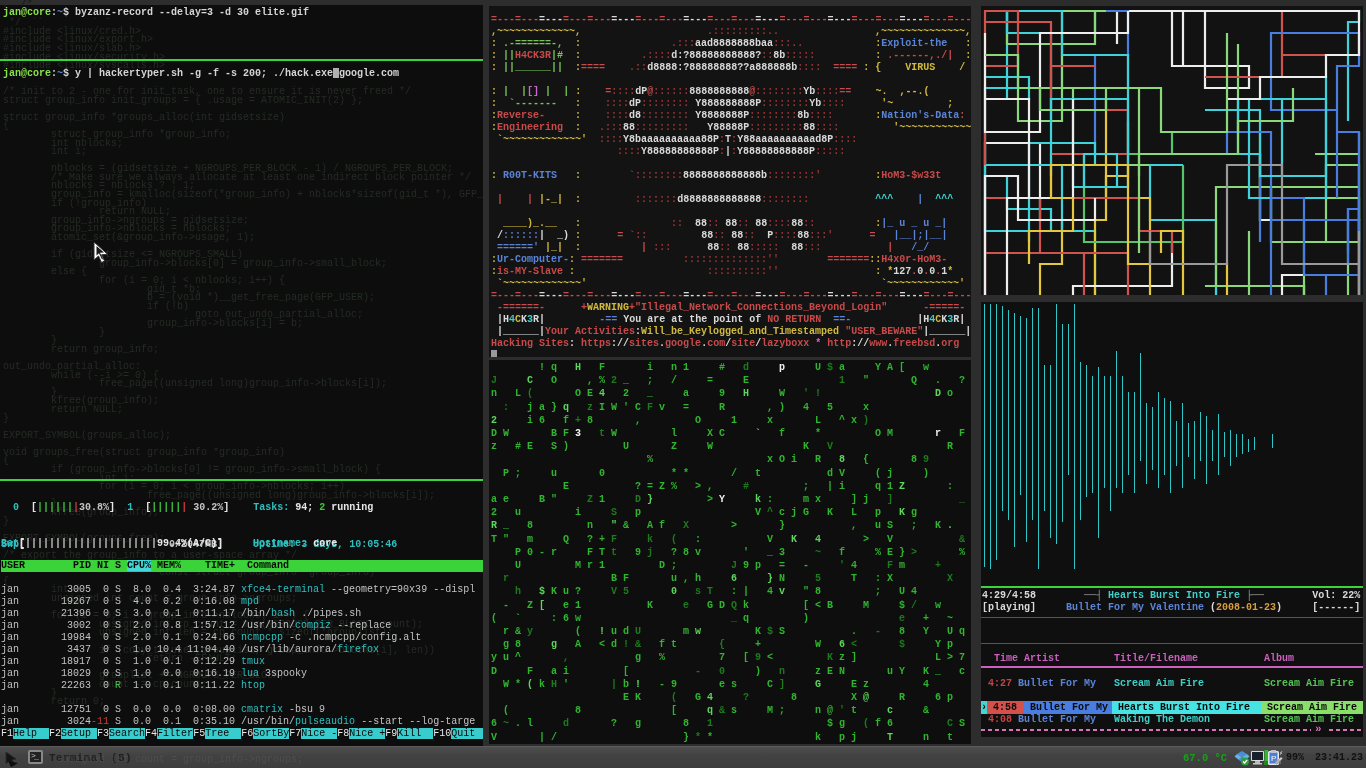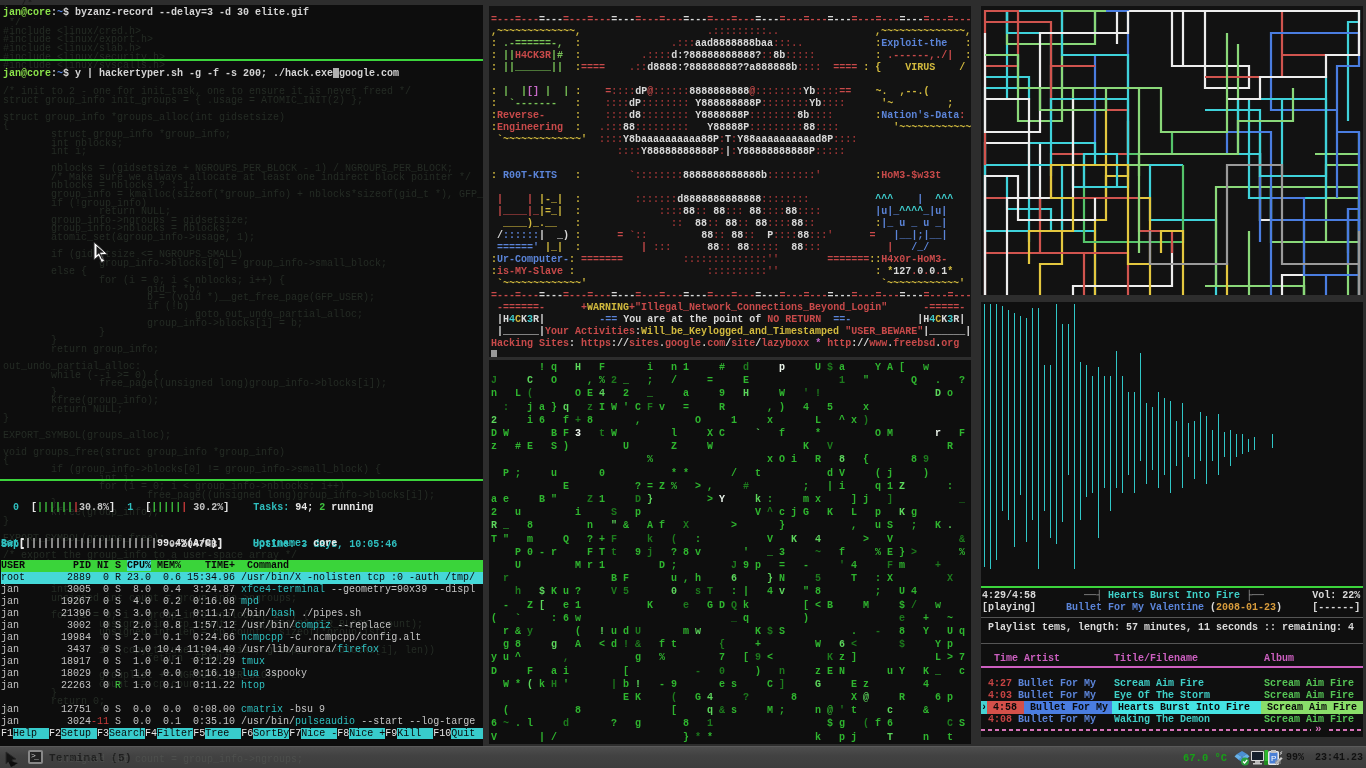--- a/index.html
+++ b/index.html
@@ -131,21 +131,20 @@
 }
 </pre>
 <div class="prompt" style="top:2px"><i class="pg">jan@core</i><i class="pw">:</i><i class="pb">~</i><i class="pw">$ byzanz-record --delay=3 -d 30 elite.gif</i></div>
 <div class="sep" style="top:53.8px"></div>
 <div class="prompt" style="top:63px"><i class="pg">jan@core</i><i class="pw">:</i><i class="pb">~</i><i class="pw">$ y | hackertyper.sh -g -f -s 200; ./hack.exe</i><i style="display:inline-block;width:6px;height:10px;background:#b0b0b0;vertical-align:-2px"></i><i class="pw">google.com</i></div>
 <div class="sep" style="top:474px"></div>
 <div class="hrow hbold" style="top:497px">  <i class="hc">0</i>  <i class="hw">[</i><i class="hg">||||||</i><i class="hr">|</i><i class="ht">30.8%</i><i class="hw">]</i>  <i class="hc">1</i>  <i class="hw">[</i><i class="hg">|||||</i><i class="hr">|</i> <i class="ht">30.2%</i><i class="hw">]</i>    <i class="hc">Tasks: </i><i class="hw">94; </i><i class="hg">2</i> <i class="hw">running</i></div>
 <div class="hrow hbold" style="top:534px"><i class="hc">Swp</i><i class="hw">[</i>                        <i class="ht">0/2047MB</i><i class="hw">]</i>     <i class="hc">Uptime: </i><i class="hcy">3 days, 10:05:46</i></div>
 <div class="hrow hbold" style="top:533px"><i class="hc">Bat</i><i class="hw">[</i><i class="hbat">||||||||||||||||||||||</i><i class="hw">99.4%(A/C)</i><i class="hw">]</i>     <i class="hc">Hostname: </i><i class="hw">core</i></div>
 <div class="hrow hhdr hbold" style="top:555px"><i>USER        PID NI S </i><i class="hcpuhdr">CPU%</i><i> MEM%    TIME+  Command                         </i></div>
-<div class="hrow" style="top:567px"><i class="hsel">root       2889  0 R 23.0  0.6 15:34.96 /usr/bin/X -nolisten tcp :0 -auth /tmp/ </i></div>
 <div class="hrow" style="top:579px"><i class="ht">jan        3005</i><i class="ht">  0</i> <i class="ht">S</i><i class="ht">  8.0  0.4  3:24.87 </i><i class="hcy">xfce4-terminal</i><i class="ht"> --geometry=90x39 --displ</i></div>
 <div class="hrow" style="top:591px"><i class="ht">jan       19267</i><i class="ht">  0</i> <i class="ht">S</i><i class="ht">  4.0  0.2  0:16.08 </i><i class="hcy">mpd</i></div>
 <div class="hrow" style="top:603px"><i class="ht">jan       21396</i><i class="ht">  0</i> <i class="ht">S</i><i class="ht">  3.0  0.1  0:11.17 </i><i class="ht">/bin/</i><i class="hcy">bash</i><i class="ht"> ./pipes.sh</i></div>
 <div class="hrow" style="top:615px"><i class="ht">jan        3002</i><i class="ht">  0</i> <i class="ht">S</i><i class="ht">  2.0  0.8  1:57.12 </i><i class="ht">/usr/bin/</i><i class="hcy">compiz</i><i class="ht"> --replace</i></div>
 <div class="hrow" style="top:627px"><i class="ht">jan       19984</i><i class="ht">  0</i> <i class="ht">S</i><i class="ht">  2.0  0.1  0:24.66 </i><i class="hcy">ncmpcpp</i><i class="ht"> -c .ncmpcpp/config.alt</i></div>
 <div class="hrow" style="top:639px"><i class="ht">jan        3437</i><i class="ht">  0</i> <i class="ht">S</i><i class="ht">  1.0 10.4 11:04.40 </i><i class="ht">/usr/lib/aurora/</i><i class="hcy">firefox</i></div>
 <div class="hrow" style="top:651px"><i class="ht">jan       18917</i><i class="ht">  0</i> <i class="ht">S</i><i class="ht">  1.0  0.1  0:12.29 </i><i class="hcy">tmux</i></div>
 <div class="hrow" style="top:663px"><i class="ht">jan       18029</i><i class="ht">  0</i> <i class="ht">S</i><i class="ht">  1.0  0.0  0:16.19 </i><i class="hcy">lua</i><i class="ht"> 3spooky</i></div>
 <div class="hrow" style="top:675px"><i class="ht">jan       22263</i><i class="ht">  0</i> <i class="hg">R</i><i class="ht">  1.0  0.1  0:11.22 </i><i class="hcy">htop</i></div>
 <div class="hrow" style="top:699px"><i class="ht">jan       12751</i><i class="ht">  0</i> <i class="ht">S</i><i class="ht">  0.0  0.0  0:08.00 </i><i class="hcy">cmatrix</i><i class="ht"> -bsu 9</i></div>
@@ -159,21 +158,20 @@
 <div class="al" style="top:44px"><i class="aY">:</i> <i class="aG">||</i><i class="aR">H4CK3R</i><i class="aG">|#</i>  <i class="aY">:</i>          <i class="ar">.::::</i><i class="aW">d:?88888888888?</i><i class="ar">::</i><i class="aW">8b</i><i class="ar">:::::</i>          <i class="aY">:</i> <i class="aR">.------,./|</i>  <i class="aY">:</i></div>
 <div class="al" style="top:56px"><i class="aY">:</i> <i class="aG">||______||</i>  <i class="aY">:</i><i class="aR">====</i>    <i class="ar">.::</i><i class="aW">d8888:?88888888??a888888b</i><i class="ar">::::</i>  <i class="aR">====</i> <i class="aY">:</i> <i class="aY">{</i>    <i class="aY">VIRUS</i>    <i class="aY">/</i></div>
 <div class="al" style="top:80px"><i class="aY">:</i> <i class="aG">|</i>  <i class="aG">|</i><i class="aM">[]</i> <i class="aG">|</i>  <i class="aG">|</i> <i class="aY">:</i>    <i class="aR">=</i><i class="ar">::::</i><i class="aW">dP</i><i class="aR">@</i><i class="ar">::::::</i><i class="aW">8888888888</i><i class="aR">@</i><i class="ar">::::::::</i><i class="aW">Yb</i><i class="ar">::::</i><i class="aR">==</i>    <i class="aY">~.</i>  <i class="aY">,--.(</i></div>
 <div class="al" style="top:92px"><i class="aY">:</i>  <i class="aG">`-------</i>   <i class="aY">:</i>    <i class="ar">::::</i><i class="aW">dP</i><i class="ar">::::::::</i> <i class="aW">Y888888888P</i><i class="ar">::::::::</i><i class="aW">Yb</i><i class="ar">::::</i>      <i class="aY">'~</i>         <i class="aY">;</i></div>
 <div class="al" style="top:104px"><i class="aY">:</i><i class="aR">Reverse-</i>     <i class="aY">:</i>    <i class="ar">::::</i><i class="aW">d8</i><i class="ar">::::::::</i> <i class="aW">Y8888888P</i><i class="ar">::::::::</i><i class="aW">8b</i><i class="ar">::::</i>       <i class="aY">:</i><i class="aB">Nation's-Data</i><i class="aR">:</i></div>
 <div class="al" style="top:116px"><i class="aY">:</i><i class="aR">Engineering</i>  <i class="aY">:</i>   <i class="ar">.:::</i><i class="aW">88</i><i class="ar">:::::::::</i>   <i class="aW">Y88888P</i><i class="ar">:::::::::</i><i class="aW">88</i><i class="ar">::::</i>         <i class="aY">'~~~~~~~~~~~~</i></div>
 <div class="al" style="top:128px"> <i class="aY">`~~~~~~~~~~~~~'</i>  <i class="ar">::::</i><i class="aW">Y8baaaaaaaaaa88P</i><i class="ar">:</i><i class="aW">T</i><i class="ar">:</i><i class="aW">Y88aaaaaaaaaad8P</i><i class="ar">::::</i></div>
 <div class="al" style="top:140px">                     <i class="ar">::::</i><i class="aW">Y88888888888P</i><i class="ar">:</i><i class="aW">|</i><i class="ar">:</i><i class="aW">Y88888888888P</i><i class="ar">:::::</i></div>
 <div class="al" style="top:164px"><i class="aY">:</i> <i class="aB">R00T-KITS</i>   <i class="aY">:</i>        <i class="ar">`::::::::</i><i class="aW">8888888888888b</i><i class="ar">::::::::'</i>         <i class="aY">:</i><i class="aR">HoM3-$w33t</i></div>
 <div class="al" style="top:188px"> <i class="aR">|    |</i> <i class="aY">|-_|</i>  <i class="aY">:</i>         <i class="ar">:::::::</i><i class="aW">d8888888888888</i><i class="ar">::::::::</i>           <i class="aC">^^^</i>    <i class="aB">|</i>  <i class="aC">^^^</i></div>
-<div class="al" style="top:200px"> <i class="aR">|____|_</i><i class="aY">|=_|</i>  <i class="aY">:</i>             <i class="ar">::::</i><i class="aW">88</i><i class="ar">::</i> <i class="aW">88</i><i class="ar">:::</i> <i class="aW">88</i><i class="ar">::::</i><i class="aW">88</i><i class="ar">::::</i>         <i class="aB">|u|_</i><i class="aC">^^^^</i><i class="aB">_|u|</i></div>
 <div class="al" style="top:212px">  <i class="aY">____)_.__</i>   <i class="aY">:</i>               <i class="ar">::</i>  <i class="aW">88</i><i class="ar">::</i> <i class="aW">88</i><i class="ar">::</i> <i class="aW">88</i><i class="ar">::::</i><i class="aW">88</i><i class="ar">::</i>          <i class="aY">:</i><i class="aB">|_ u _ u _|</i></div>
 <div class="al" style="top:224px"> <i class="aW">/</i><i class="aB">::::::</i><i class="aW">|</i>  <i class="aW">_)</i> <i class="aY">:</i>      <i class="aR">=</i> <i class="ar">`::</i>         <i class="aW">88</i><i class="ar">::</i> <i class="aW">88</i><i class="ar">::</i>  <i class="aW">P</i><i class="ar">::::</i><i class="aW">88</i><i class="ar">:::'</i>      <i class="aR">=</i>   <i class="aB">|__|;|__|</i></div>
 <div class="al" style="top:236px"> <i class="aB">======'</i> <i class="aY">|_|</i>  <i class="aY">:</i>          <i class="aR">|</i> <i class="ar">:::</i>      <i class="aW">88</i><i class="ar">::</i> <i class="aW">88</i><i class="ar">:::::</i>  <i class="aW">88</i><i class="ar">:::</i>           <i class="aR">|</i>   <i class="aB">/_/</i></div>
 <div class="al" style="top:248px"><i class="aY">:</i><i class="aB">Ur-Computer-</i><i class="aY">:</i> <i class="aR">=======</i>          <i class="ar">::::::::::::::''</i>        <i class="aR">=======</i><i class="aY">:</i><i class="aY">:</i><i class="aR">H4x0r-HoM3-</i></div>
 <div class="al" style="top:260px"><i class="aY">:</i><i class="aR">is-MY-Slave</i> <i class="aY">:</i>                      <i class="ar">::::::::::''</i>                <i class="aY">:</i> <i class="aY">*</i><i class="aW">127</i><i class="aR">.</i><i class="aW">0</i><i class="aR">.</i><i class="aW">0</i><i class="aR">.</i><i class="aW">1</i><i class="aY">*</i></div>
 <div class="al" style="top:272px"> <i class="aY">`~~~~~~~~~~~~~'</i>                                                 <i class="aY">`~~~~~~~~~~~~'</i></div>
 <div class="al" style="top:284px"><i class="aR">=-</i><i class="aR">--</i><i class="aR">=-</i><i class="aR">--</i><i class="aW">=-</i><i class="aW">--</i><i class="aR">=-</i><i class="aR">--</i><i class="aR">=-</i><i class="aR">--</i><i class="aW">=-</i><i class="aW">--</i><i class="aR">=-</i><i class="aR">--</i><i class="aR">=-</i><i class="aR">--</i><i class="aW">=-</i><i class="aW">--</i><i class="aR">=-</i><i class="aR">--</i><i class="aR">=-</i><i class="aR">--</i><i class="aW">=-</i><i class="aW">--</i><i class="aR">=-</i><i class="aR">--</i><i class="aR">=-</i><i class="aR">--</i><i class="aW">=-</i><i class="aW">--</i><i class="aR">=-</i><i class="aR">--</i><i class="aR">=-</i><i class="aR">--</i><i class="aW">=-</i><i class="aW">--</i><i class="aR">=-</i><i class="aR">--</i><i class="aR">=-</i><i class="aR">--</i></div>
 <div class="al" style="top:296px"> <i class="aR">-======-</i>      <i class="aR">+</i><i class="aY">WARNING</i><i class="aR">+</i><i class="aR">"Illegal_Network_Connections_Beyond_Login"</i>      <i class="aR">-=====-</i></div>
 <div class="al" style="top:308px"> <i class="aW">|H</i><i class="aC">4</i><i class="aY">C</i><i class="aW">K</i><i class="aC">3</i><i class="aW">R|</i>         <i class="aB">-==</i> <i class="aW">You are at the point of</i> <i class="aR">NO RETURN</i>  <i class="aB">==-</i>           <i class="aW">|H</i><i class="aC">4</i><i class="aY">C</i><i class="aW">K</i><i class="aC">3</i><i class="aW">R|</i></div>
 <div class="al" style="top:320px"> <i class="aW">|______|</i><i class="aR">Your Activities</i><i class="aW">:</i><i class="aY">Will_be_Keylogged_and_Timestamped</i> <i class="aR">"USER_BEWARE"</i><i class="aW">|______|</i></div>
@@ -789,24 +787,22 @@
         <rect x="273.0" y="135" width="1.3" height="13"></rect>
         <rect x="291.0" y="132" width="1.3" height="14"></rect>
       </g>
     </svg>
 <div style="position:absolute;left:0;top:284px;width:382px;height:2px;background:#3cd43c"></div>
 <div style="position:absolute;left:0;top:315px;width:382px;height:1px;background:#555"></div>
 <div style="position:absolute;left:0;top:341px;width:382px;height:1px;background:#555"></div>
 <div style="position:absolute;left:0;top:364px;width:382px;height:2px;background:#cc5fc0"></div>
 <div class="nl" style="top:288px"><i class="nW">4:29/4:58</i>        <i class="ng">──┤ </i><i class="nC">Hearts Burst Into Fire</i> <i class="ng">├──</i>        <i class="nW">Vol: 22%</i></div>
 <div class="nl" style="top:300px"><i class="nW">[playing]</i>     <i class="nB">Bullet For My Valentine</i> <i class="nW">(</i><i class="nO">2008-01-23</i><i class="nW">)</i>     <i class="nW">[------]</i></div>
-<div class="nl" style="top:320px"> <i class="nW">Playlist tems, length: 57 minutes, 11 seconds :: remaining: 4</i></div>
 <div class="nl" style="top:351px">  <i class="nM">Time</i> <i class="nM">Artist</i>         <i class="nM">Title/Filename</i>           <i class="nM">Album</i></div>
 <div class="nl" style="top:376px"> <i class="nR">4:27</i> <i class="nB">Bullet For My</i>   <i class="nC">Scream Aim Fire</i>          <i class="nG">Scream Aim Fire</i></div>
-<div class="nl" style="top:388px"> <i class="nR">4:03</i> <i class="nB">Bullet For My</i>   <i class="nC">Eye Of The Storm</i>         <i class="nG">Scream Aim Fire</i></div>
 <div style="position:absolute;top:399px;left:0;width:382px;height:13px;font-weight:bold">
       <span class="hseg" style="left:0;width:6px;background:#45d3d3">›</span>
       <span class="hseg" style="left:6px;width:37px;background:#d4504a">&nbsp;4:58</span>
       <span class="hseg" style="left:43px;width:88px;background:#4a7de0"> Bullet For My</span>
       <span class="hseg" style="left:131px;width:149px;background:#45e3e3"> Hearts Burst Into Fire</span>
       <span class="hseg" style="left:280px;width:102px;background:#8ade6a"> Scream Aim Fire</span>
     </div>
 <div class="nl" style="top:412px"> <i class="nR">4:08</i> <i class="nB">Bullet For My</i>   <i class="nC">Waking The Demon</i>         <i class="nG">Scream Aim Fire</i></div>
 <svg width="382" height="6" style="position:absolute;left:0;top:426px" shape-rendering="crispEdges">
       <line x1="0" y1="2" x2="330" y2="2" stroke="#d773b8" stroke-width="2" stroke-dasharray="4 3"></line>

